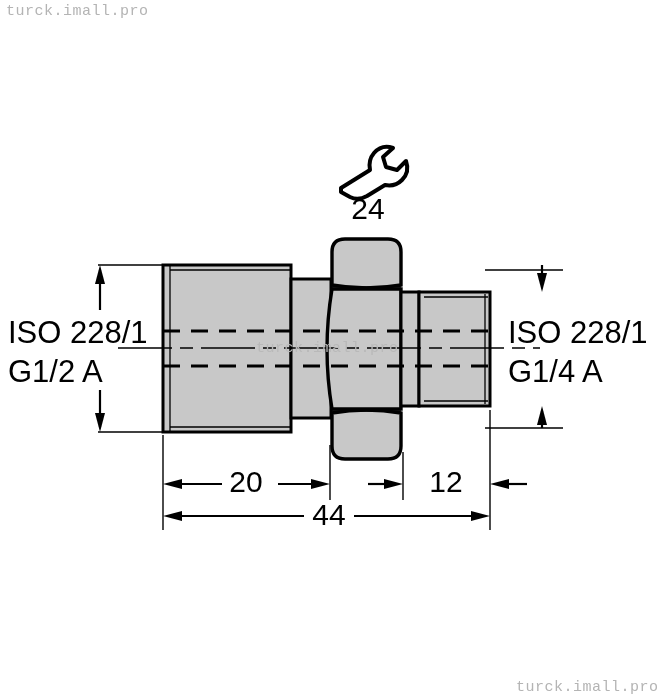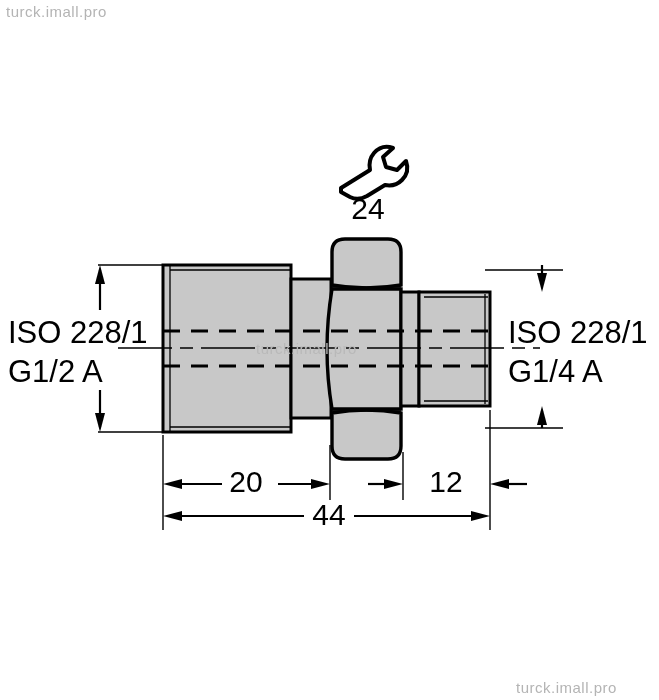--- a/index.html
+++ b/index.html
@@ -16,21 +16,21 @@
   }
   #stage {
     position: absolute;
     left: 0;
     top: 0;
     width: 659px;
     height: 700px;
   }
   .wm {
     position: absolute;
-    font-family: Liberation Sans, sans-serif;
+    font-family: Liberation Mono, monospace;
     font-size: 15px;
     letter-spacing: 0.5px;
     color: #b4b4b4;
     white-space: pre;
     user-select: none;
   }
   #wm-top-left { left: 6px; top: 3px; }
   #wm-bottom-right { left: 516px; top: 679px; }
   #wm-center {
     left: 256px;

